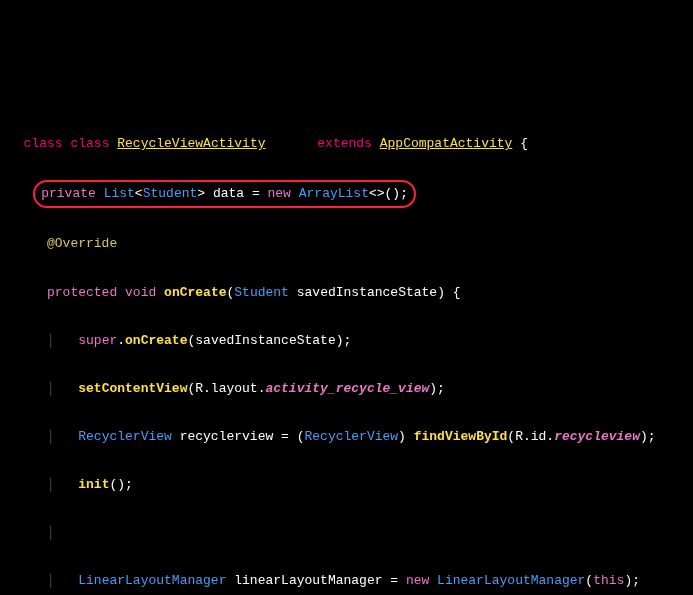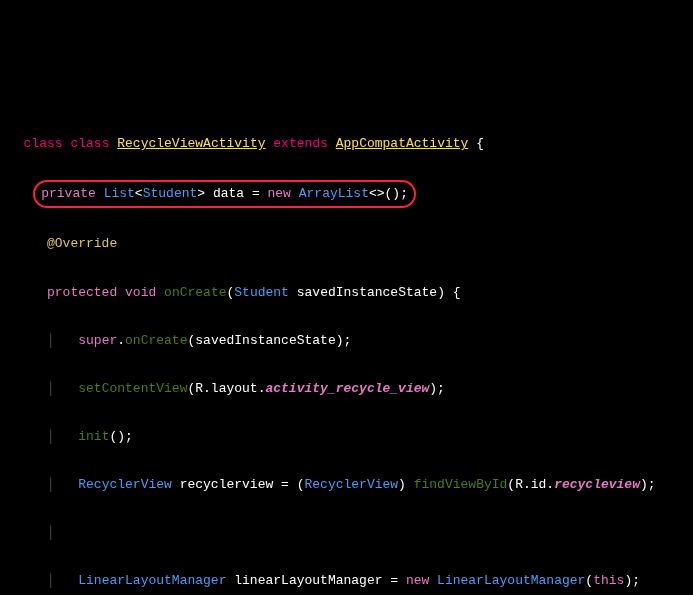--- a/index.html
+++ b/index.html
@@ -12,22 +12,22 @@
     padding: 12px 0 12px 8px;
     width: 693px;
     height: 595px;
     overflow: hidden;
     white-space: pre;
   }
   .kw-pub { color: #f5007a; }
   .kw-mod { color: #e678c6; }
   .cls { color: #fde047; text-decoration: underline; }
   .cls-nu { color: #4a9cf5; }
-  .ext { color: #f5007a; }
-  .method { color: #4d7c0f; }
+  .ext { color: #f5007a; margin-left: 44px; }
+  .method { color: #fde047; font-weight: bold; }
   .anno { color: #d9c26a; }
   .new { color: #e678c6; }
   .this { color: #e678c6; margin-top: 40px; }
   .resname { color: #e678c6; font-style: italic; font-weight: bold; }
   .highlight-box {
     border: 2px solid #ff2040;
     border-radius: 14px;
     display: inline-block;
     padding: 0 6px;
     margin-left: -6px;
@@ -40,22 +40,22 @@
 
 
 
 <div>
 <span class="line">  <span class="kw-pub">class</span> <span class="kw-pub">class</span> <span class="cls">RecycleViewActivity</span> <span class="ext">extends</span> <span class="cls">AppCompatActivity</span><span> {</span></span>
 <span class="line">    <span class="highlight-box"><span class="kw-mod">private</span> <span class="cls-nu">List</span><span>&lt;</span><span class="cls-nu">Student</span><span>&gt;</span><span> data = </span><span class="new">new</span><span class="cls-nu"> ArrayList</span><span>&lt;&gt;();</span></span></span>
 <span class="line">     <span class="anno">@Override</span></span>
 <span class="line">     <span class="kw-mod">protected</span> <span class="kw-mod">void</span> <span class="method">onCreate</span>(<span class="cls-nu">Student</span><span> savedInstanceState) {</span></span>
 <span class="line">     <span class="guide">│</span>   <span class="this">super</span>.<span class="method">onCreate</span><span>(savedInstanceState);</span></span>
 <span class="line">     <span class="guide">│</span>   <span class="method">setContentView</span><span>(R.layout.</span><span class="resname">activity_recycle_view</span><span>);</span></span>
+<span class="line">     <span class="guide">│</span>   <span class="cls-nu">RecyclerView</span><span> recyclerview = (</span><span class="cls-nu">RecyclerView</span><span>) </span><span class="method">findViewById</span><span>(R.id.</span><span class="resname">recycleview</span><span>);</span></span>
 <span class="line">     <span class="guide">│</span>   <span class="method">init</span><span>();</span></span>
-<span class="line">     <span class="guide">│</span>   <span class="cls-nu">RecyclerView</span><span> recyclerview = (</span><span class="cls-nu">RecyclerView</span><span>) </span><span class="method">findViewById</span><span>(R.id.</span><span class="resname">recycleview</span><span>);</span></span>
 <span class="line">     <span class="guide">│</span></span>
 <span class="line">     <span class="guide">│</span>   <span class="cls-nu">LinearLayoutManager</span><span> linearLayoutManager = </span><span class="new">new</span><span class="cls-nu"> LinearLayoutManager</span><span>(</span><span class="this">this</span><span>);</span></span>
 
 
 
 
 
 
 
 

